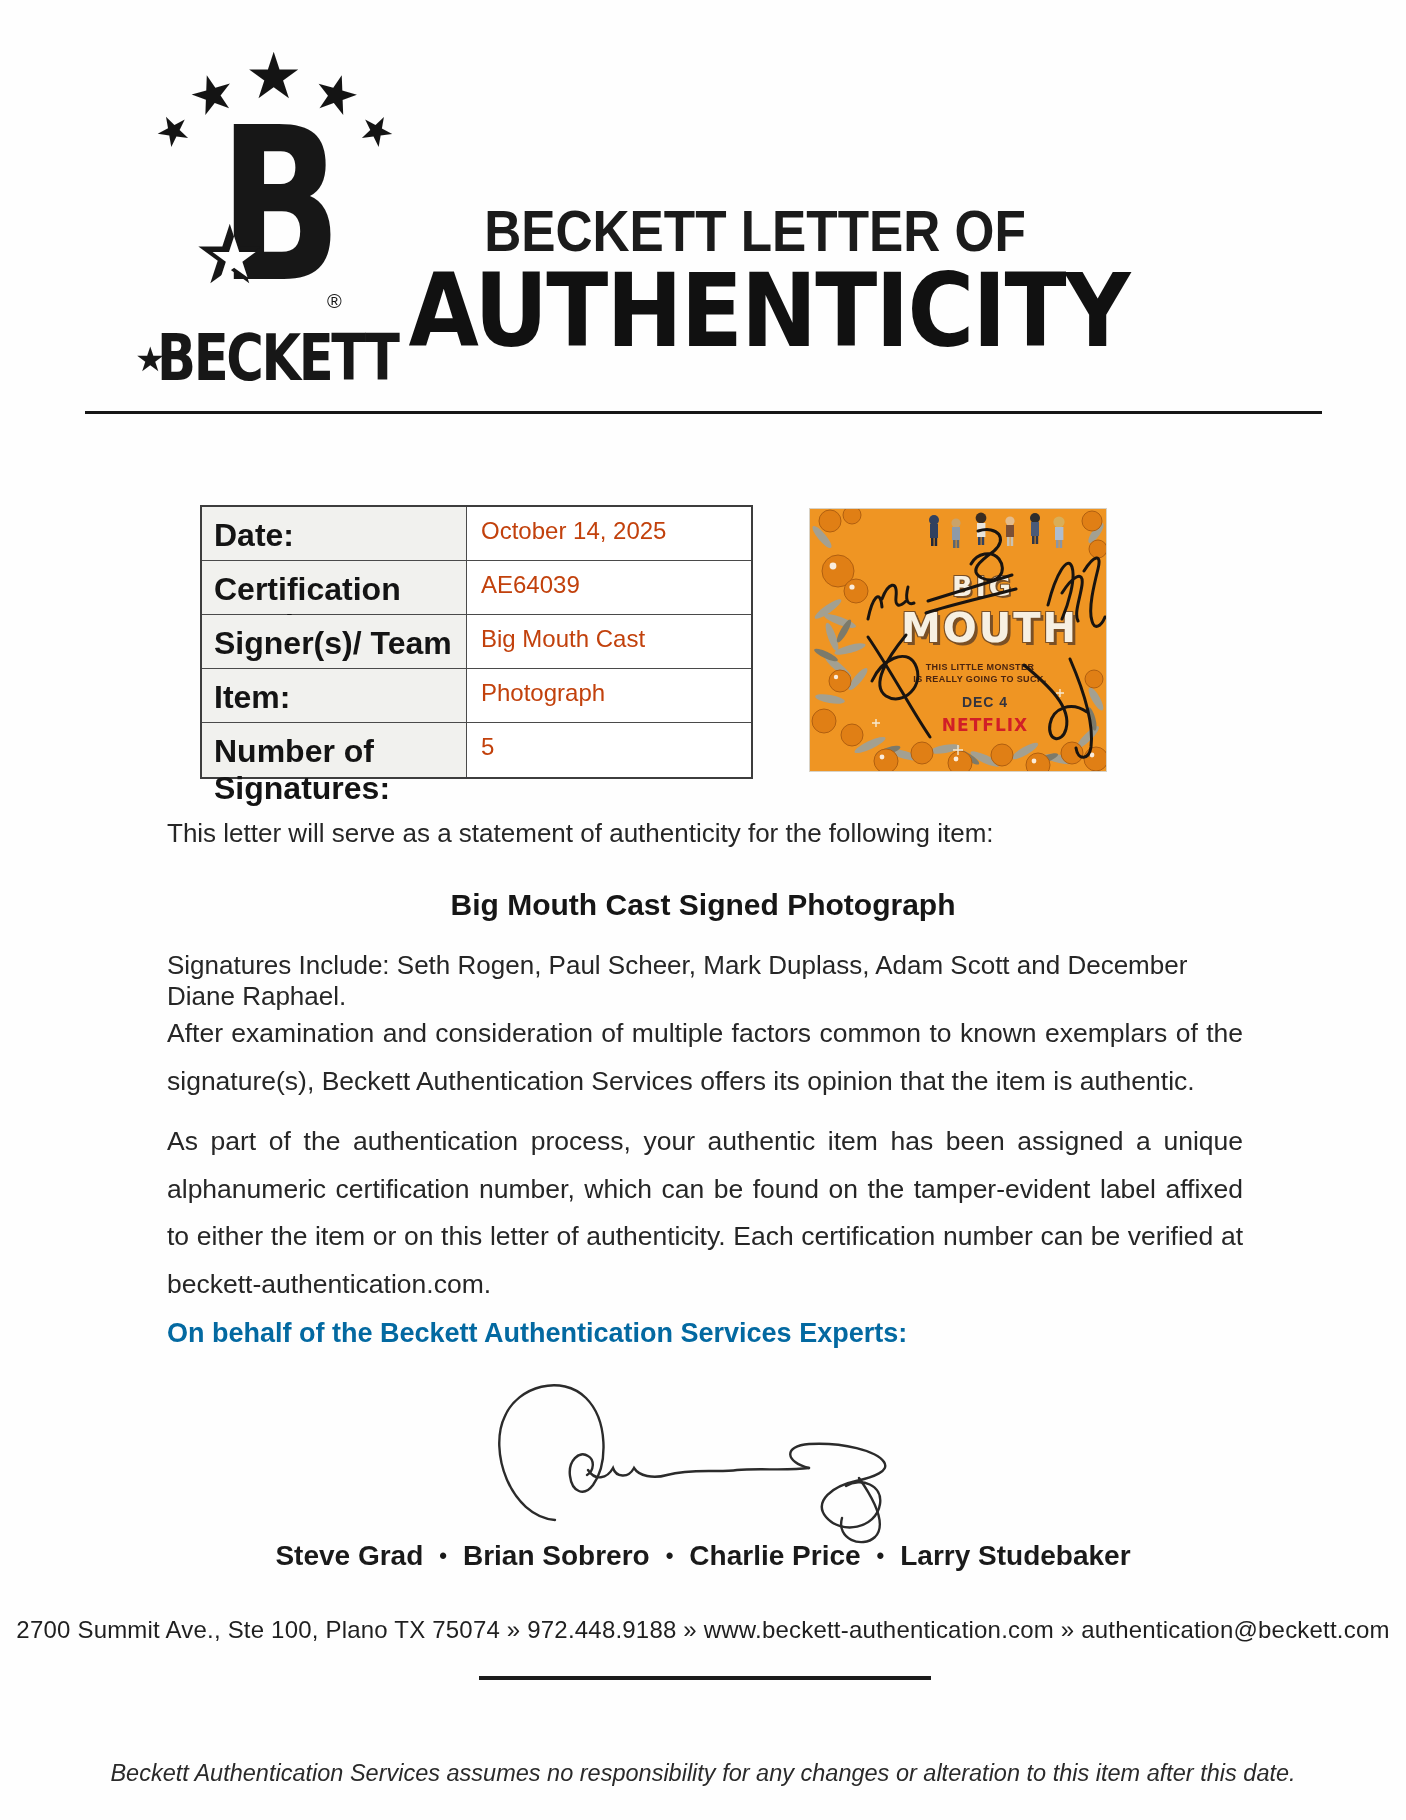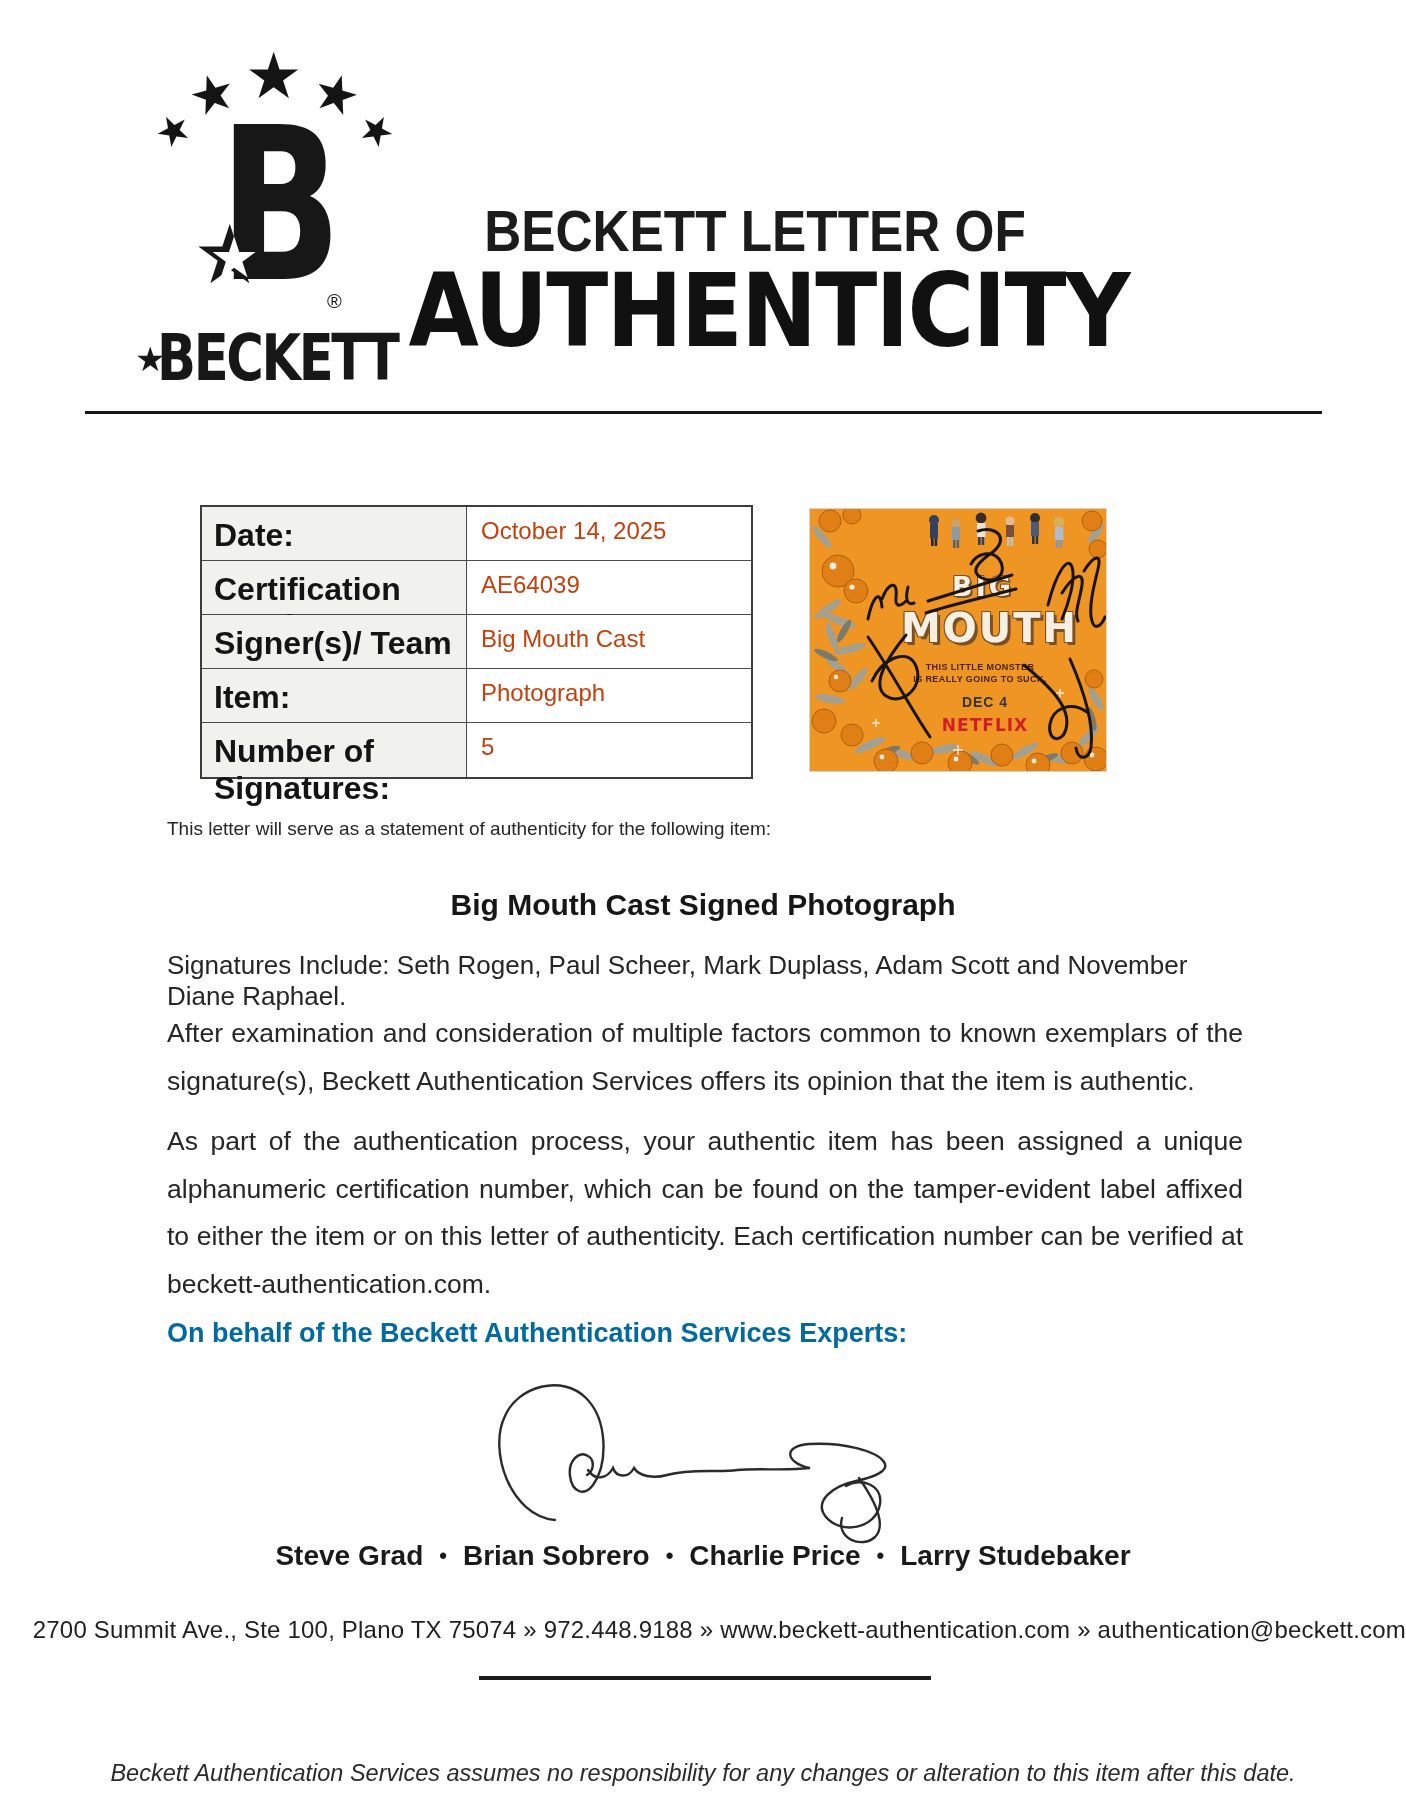--- a/index.html
+++ b/index.html
@@ -91,38 +91,38 @@
     font-size:14px; font-weight:bold; color:#33343e; letter-spacing:1px; z-index:2;
   }
   .poster-netflix {
     position:absolute; left:100px; top:206px; width:150px; text-align:center;
     font-size:17px; font-weight:bold; font-family:"DejaVu Sans", sans-serif;
     color:#d11f27; letter-spacing:1px; z-index:2;
   }
   .poster-autographs { z-index:3; }
 
   
-  .intro  { position:absolute; left:167px; top:818px; width:1080px; font-size:19px; color:#262626; }
+  .intro  { position:absolute; left:167px; top:818px; width:1080px; font-size:26px; color:#262626; }
   .item-title { position:absolute; left:0px; top:888px; width:1406px; text-align:center; font-size:30px; font-weight:bold; color:#161616; }
   .sig-include { position:absolute; left:167px; top:950px; width:1090px; font-size:26px; color:#262626; }
   .para { position:absolute; left:167px; width:1076px; font-size:26.5px; color:#262626; text-align:justify; line-height:1.8; }
   .para1 { top:1010px; }
   .para2 { top:1118px; }
   .behalf { position:absolute; left:167px; top:1318px; font-size:27px; font-weight:bold; color:#0369a1; }
 
   .exec-signature { position:absolute; left:455px; top:1358px; }
 
   .experts-row {
     position:absolute; left:0; top:1540px; width:1406px; text-align:center;
     font-size:28px; font-weight:bold; color:#1a1a1a;
   }
   .experts-row .bullet { display:inline-block; margin:0 16px; font-size:22px; vertical-align:2px; color:#1a1a1a; }
 
   .address-line {
-    position:absolute; left:0; top:1616px; width:1406px; text-align:right;
+    position:absolute; left:0; top:1616px; width:1406px; text-align:center;
     font-size:24px; color:#1f1f1f; letter-spacing:0.2px;
   }
   .rule-bottom { position:absolute; left:479px; top:1676px; width:452px; height:4px; background:#1c1c1c; }
 
   .disclaimer1, .disclaimer2 {
     position:absolute; left:0; width:1406px; text-align:center;
     font-size:23.5px; font-style:italic; color:#2a2a2a;
   }
   .disclaimer1 { top:1722px; }
   .disclaimer2 { top:1760px; }
@@ -290,21 +290,21 @@
       <path d="M 168 22 C 188 16 198 30 184 42 C 170 52 158 62 172 69 C 188 76 198 62 189 50 C 182 41 167 44 161 55"></path>
       <path d="M 118 92 L 202 66 M 116 104 C 140 96 180 87 206 80"></path>
       <path d="M 238 96 C 246 64 258 46 262 58 C 266 70 258 96 252 110 M 252 84 C 262 68 274 60 272 76 C 270 90 264 104 268 112 M 274 62 C 284 46 292 44 288 60 C 284 76 278 100 282 112 C 284 121 291 118 295 108"></path>
       <path d="M 96 126 C 78 148 60 176 76 187 C 93 198 116 176 105 155 C 96 139 72 150 62 172 M 58 128 C 80 160 102 202 120 228"></path>
       <path d="M 214 156 C 238 176 262 198 256 220 C 252 235 237 232 240 215 C 243 199 261 192 277 203 M 260 150 C 273 180 284 214 281 238 C 279 251 268 252 266 239"></path>
     </svg>
   </div>
 
   <div class="intro">This letter will serve as a statement of authenticity for the following item:</div>
   <div class="item-title">Big Mouth Cast Signed Photograph</div>
-  <div class="sig-include">Signatures Include: Seth Rogen, Paul Scheer, Mark Duplass, Adam Scott and November Diane Raphael.</div>
+  <div class="sig-include">Signatures Include: Seth Rogen, Paul Scheer, Mark Duplass, Adam Scott and December Diane Raphael.</div>
   <div class="para para1">After examination and consideration of multiple factors common to known exemplars of the signature(s), Beckett Authentication Services offers its opinion that the item is authentic.</div>
   <div class="para para2">As part of the authentication process, your authentic item has been assigned a unique alphanumeric certification number, which can be found on the tamper-evident label affixed to either the item or on this letter of authenticity. Each certification number can be verified at beckett-authentication.com.</div>
   <div class="behalf">On behalf of the Beckett Authentication Services Experts:</div>
 
   <svg class="exec-signature" width="450" height="195" viewBox="0 0 450 195" fill="none" stroke="#2b2b2b" stroke-width="2.4" stroke-linecap="round">
     <path d="M 100 162 C 55 158 33 92 50 58 C 63 28 107 16 131 40 C 153 62 153 106 138 127 C 129 139 117 134 115 118 C 113 103 124 92 133 98 C 140 102 139 113 132 117"></path>
     <path d="M 133 112 C 140 123 152 121 158 110 C 161 119 173 121 179 110 C 184 118 198 121 212 117 C 238 110 264 115 282 112 C 304 110 332 113 354 110"></path>
     <path d="M 354 110 C 330 104 328 88 354 86 C 388 84 422 93 429 104 C 435 113 419 119 401 123 C 378 128 358 143 371 159 C 386 177 421 171 425 146 C 428 127 406 119 391 128"></path>
     <path d="M 404 120 C 418 140 433 166 420 179 C 407 191 381 181 387 160"></path>
   </svg>

